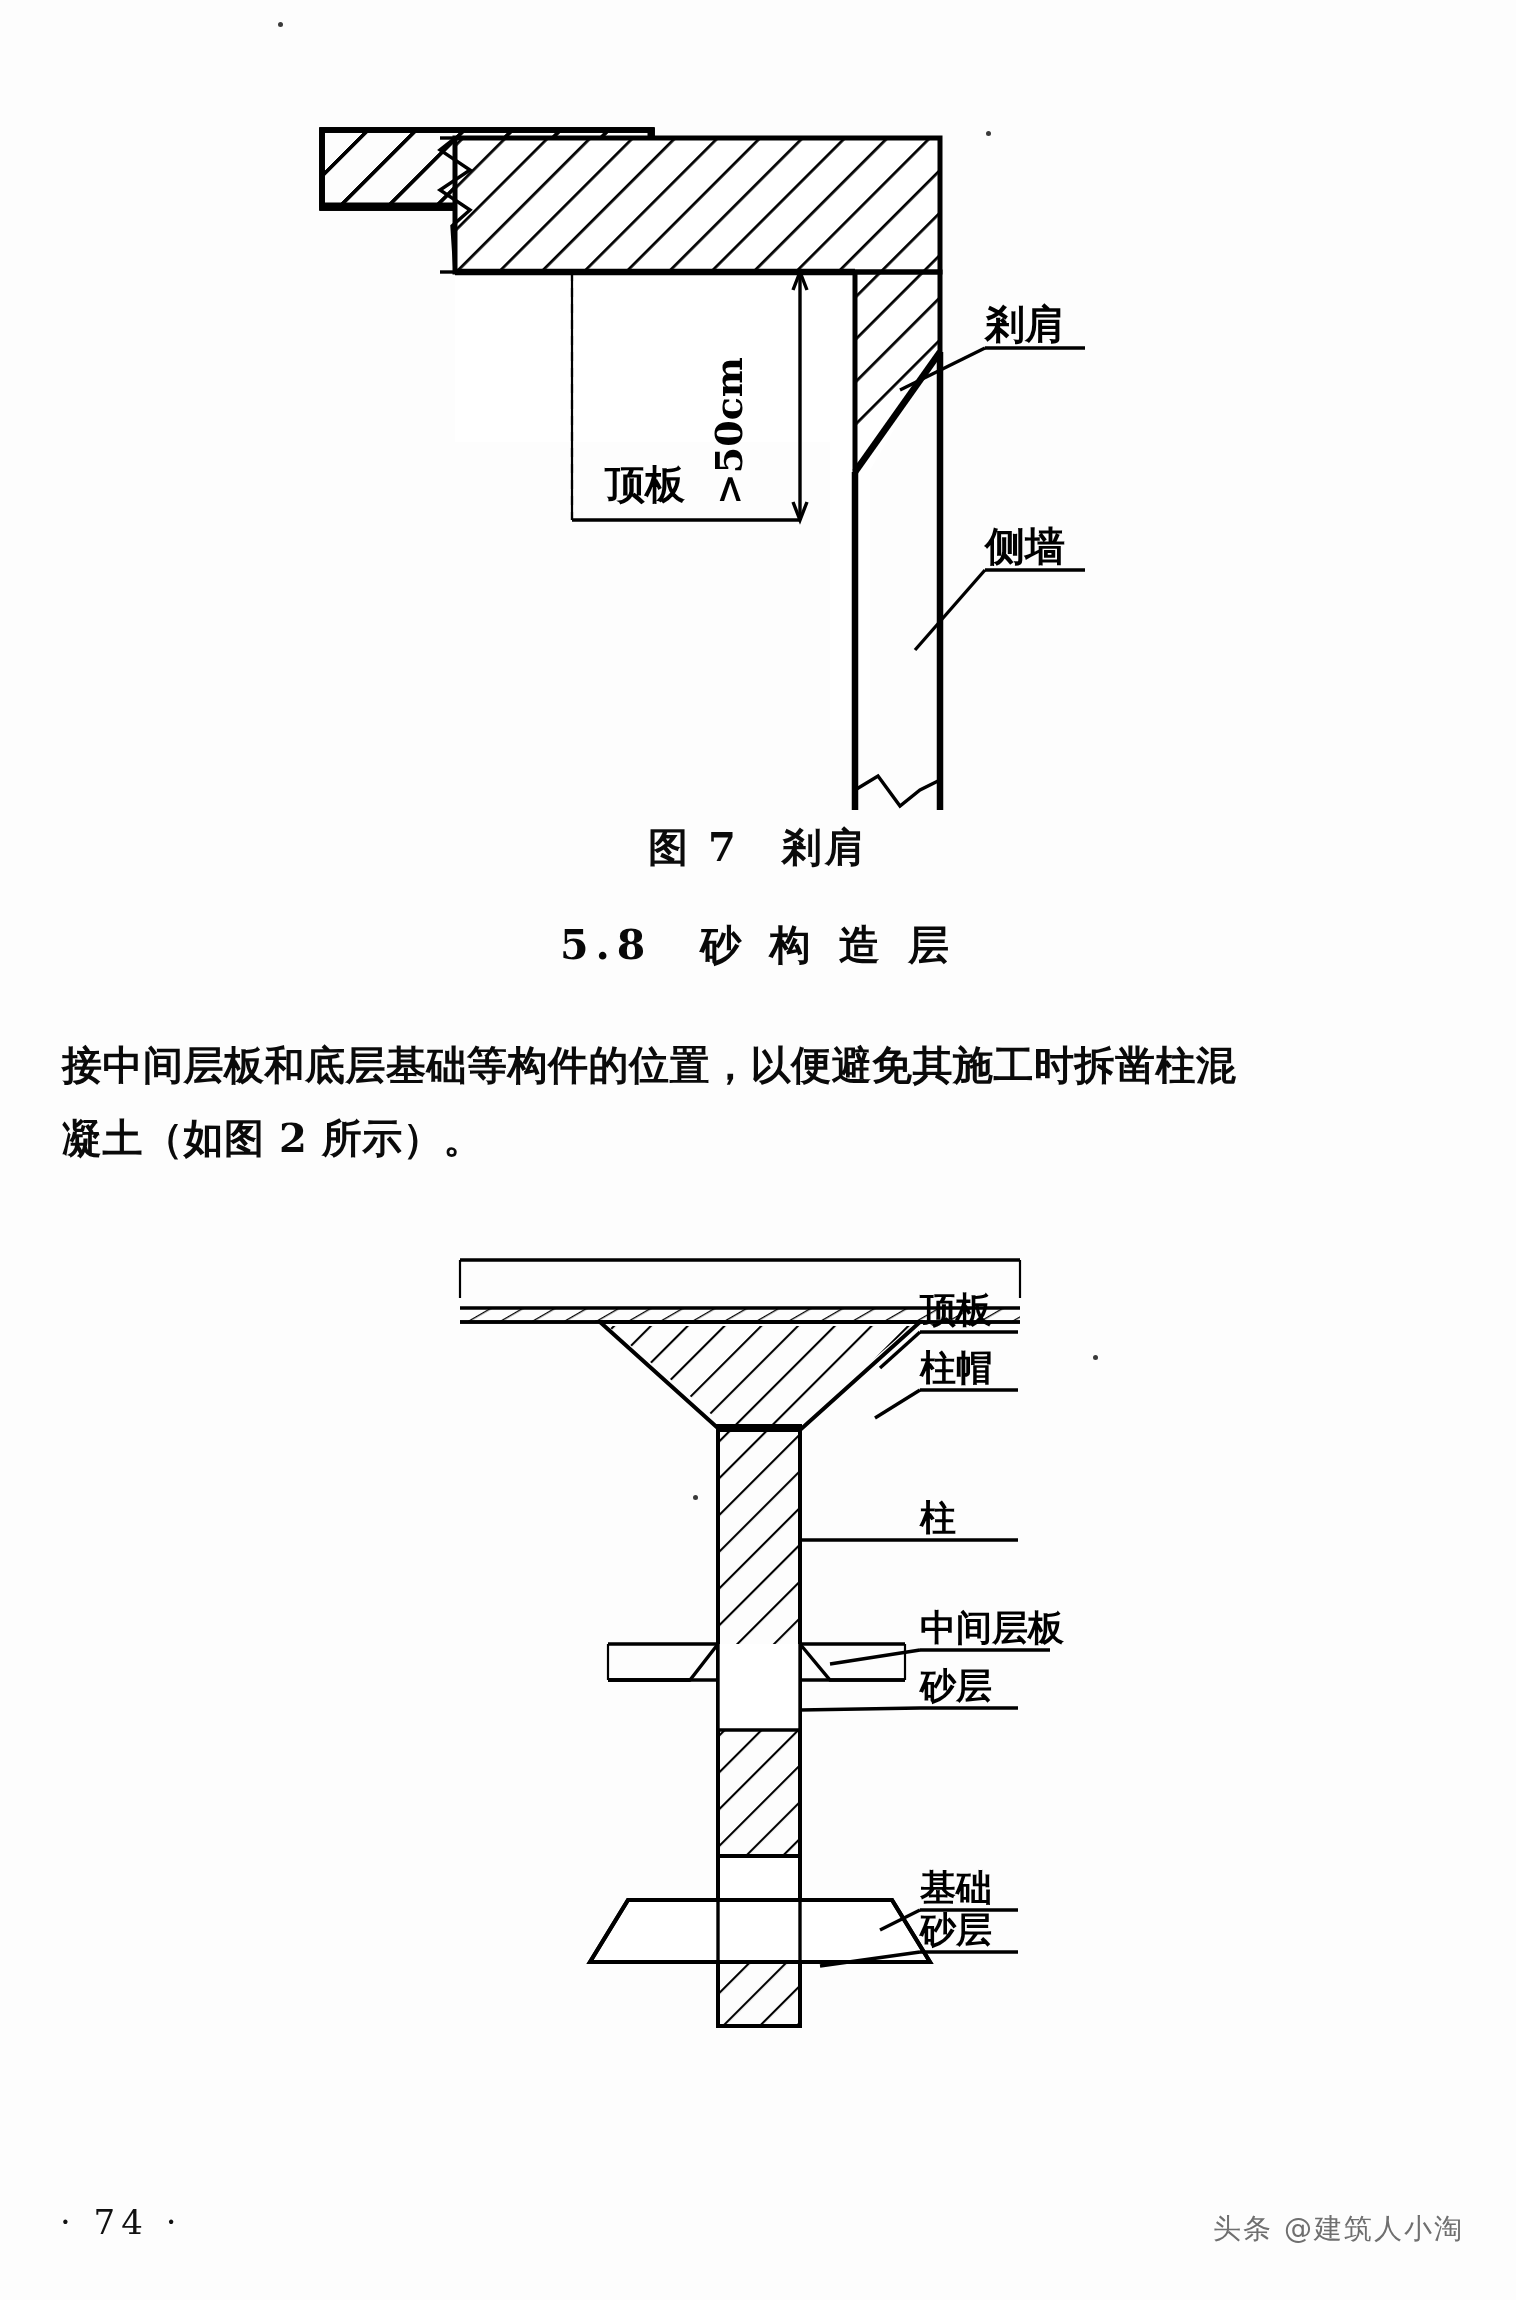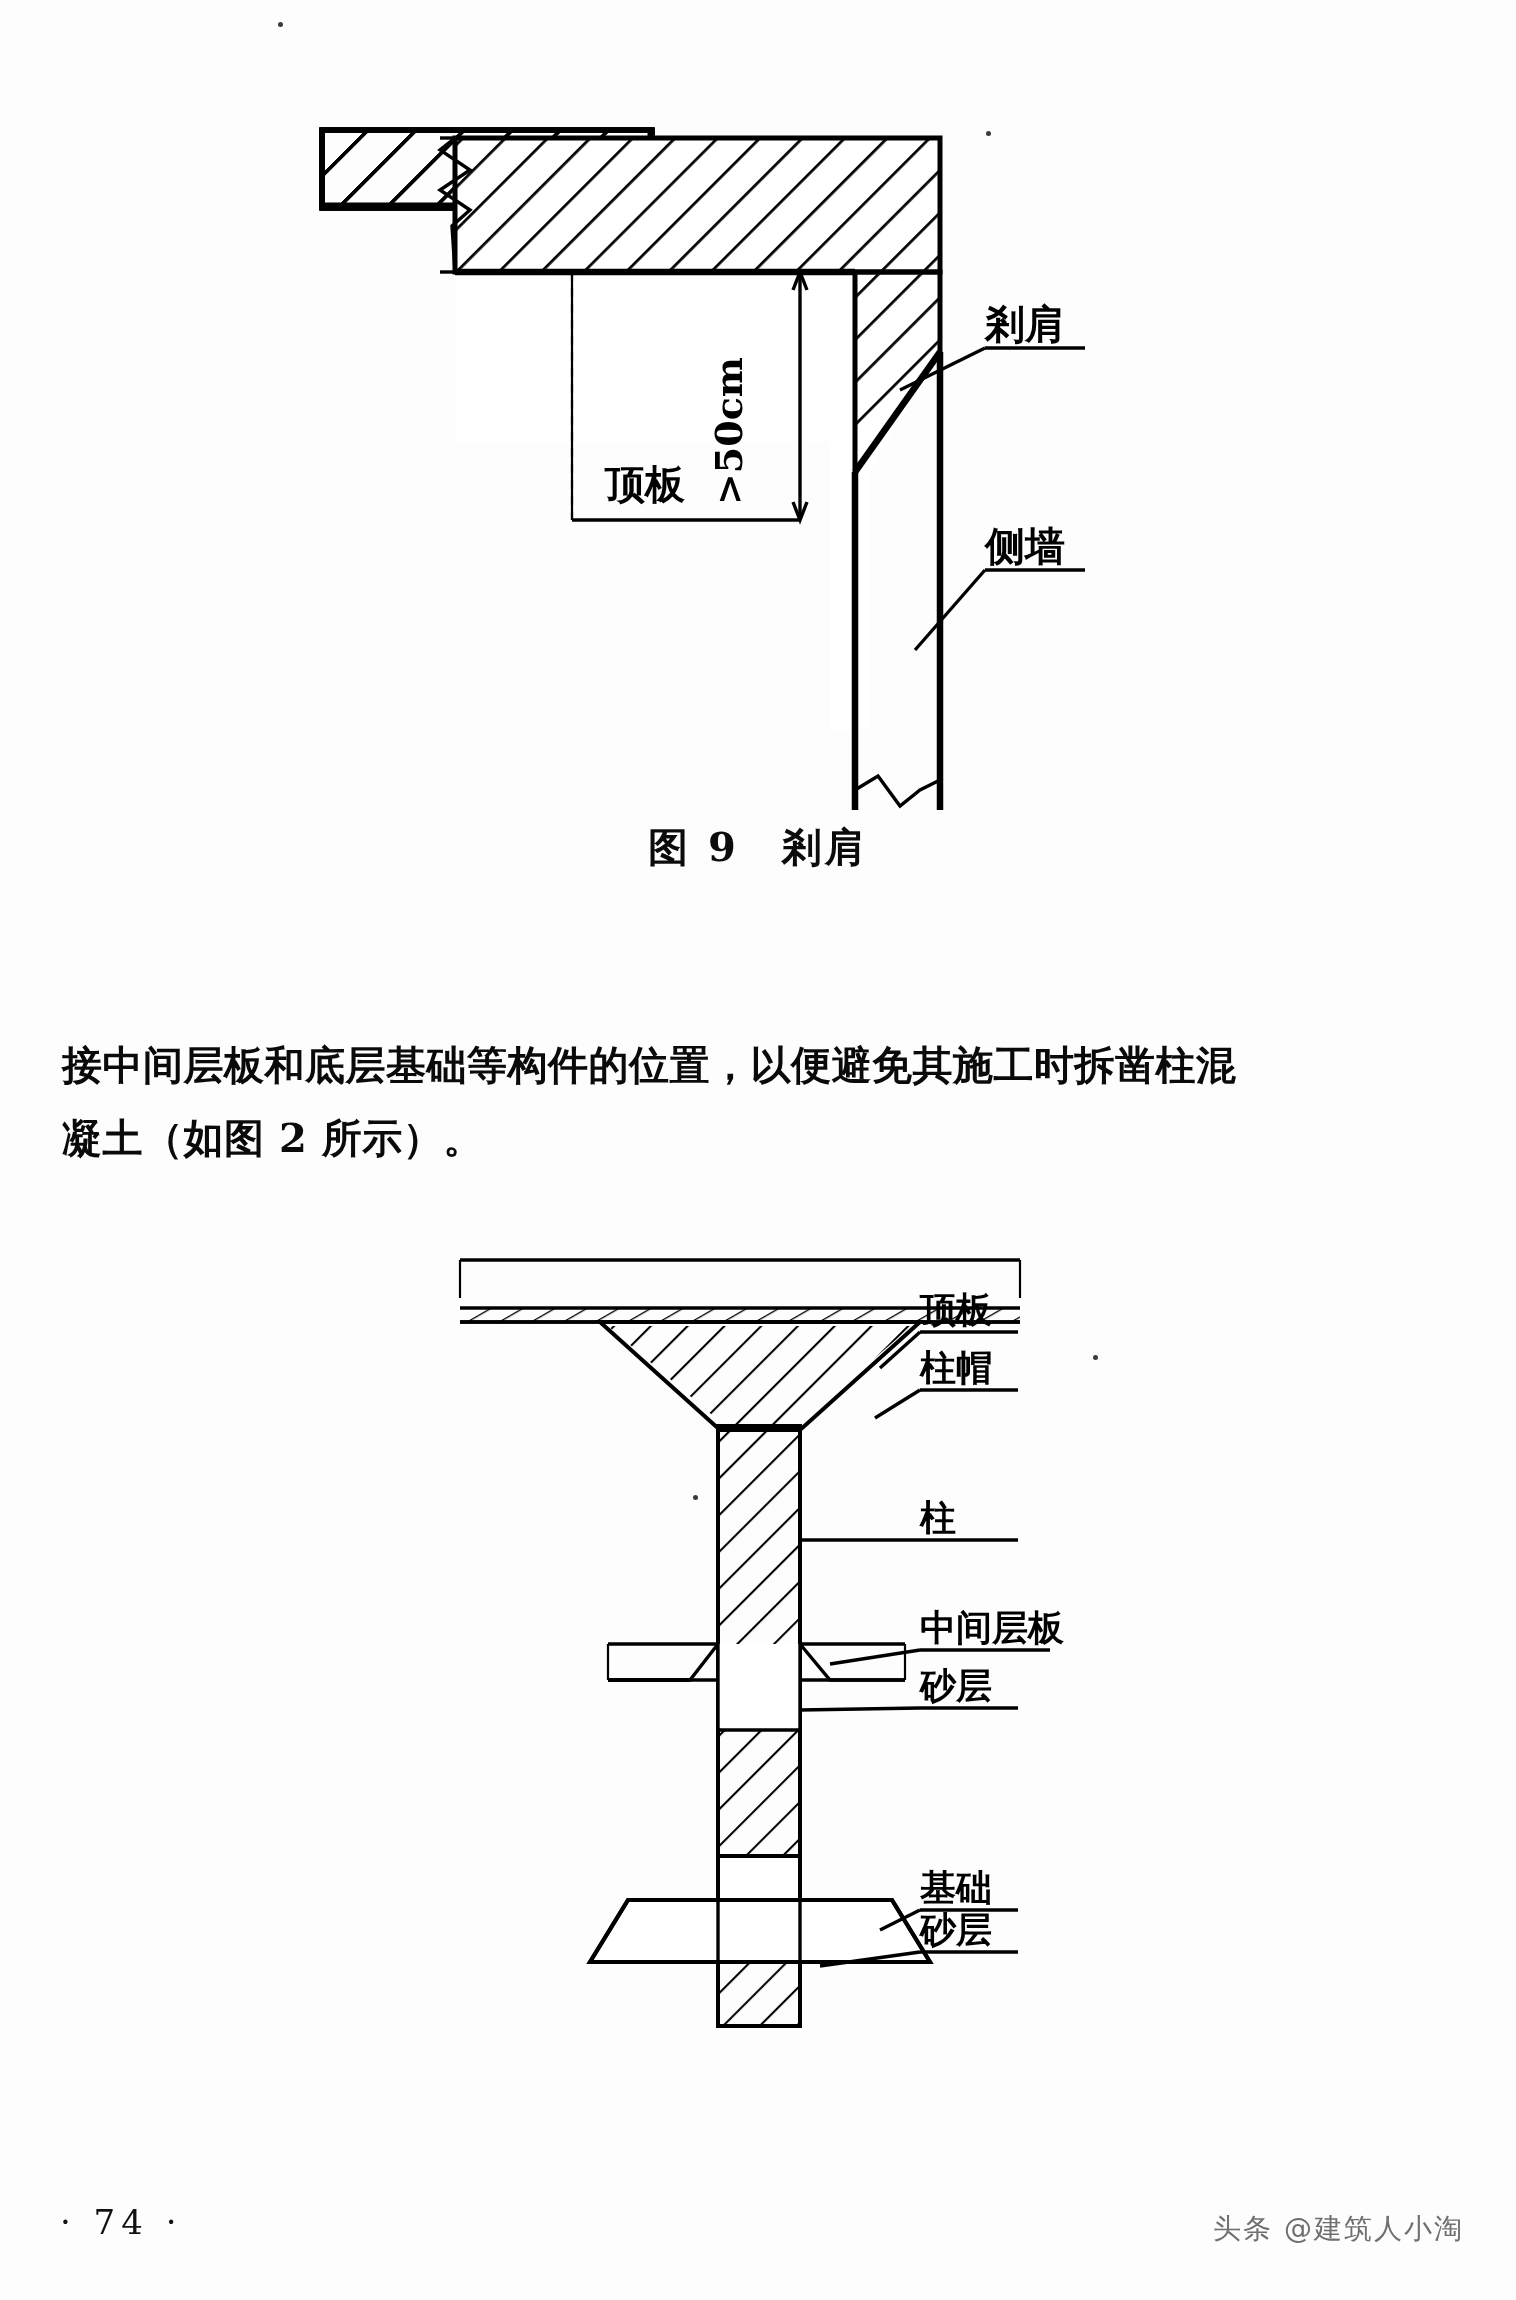--- a/index.html
+++ b/index.html
@@ -240,22 +240,23 @@
       <line class="stroke med" x1="900" y1="300" x2="985" y2="258"></line>
       <line class="stroke med" x1="985" y1="258" x2="1085" y2="258"></line>
       <text class="lbl" x="985" y="248" font-size="40">剎肩</text>
 
       <line class="stroke med" x1="915" y1="560" x2="985" y2="480"></line>
       <line class="stroke med" x1="985" y1="480" x2="1085" y2="480"></line>
       <text class="lbl" x="985" y="470" font-size="40">侧墙</text>
     </svg>
   </div>
 
-  <div class="cap" style="top:820px; font-size:40px; letter-spacing:3px;">图 9　剎肩</div>
-
+  <div class="cap" style="top:820px; font-size:40px; letter-spacing:3px;">图 7　剎肩</div>
+
+  <div class="sect-head" style="top:918px;">5.8　砂 构 造 层</div>
 
   <div class="body-text" style="top:1028px;">
     <div>接中间层板和底层基础等构件的位置，以便避免其施工时拆凿柱混</div>
     <div>凝土（如图 2 所示）。</div>
   </div>
 
   <div class="fig" style="left:0px; top:1240px; width:1516px; height:830px;">
     <svg width="1516" height="830" viewBox="0 0 1516 830">
       <defs>
         <pattern id="h45b" width="26" height="26" patternUnits="userSpaceOnUse" patternTransform="rotate(45)">

